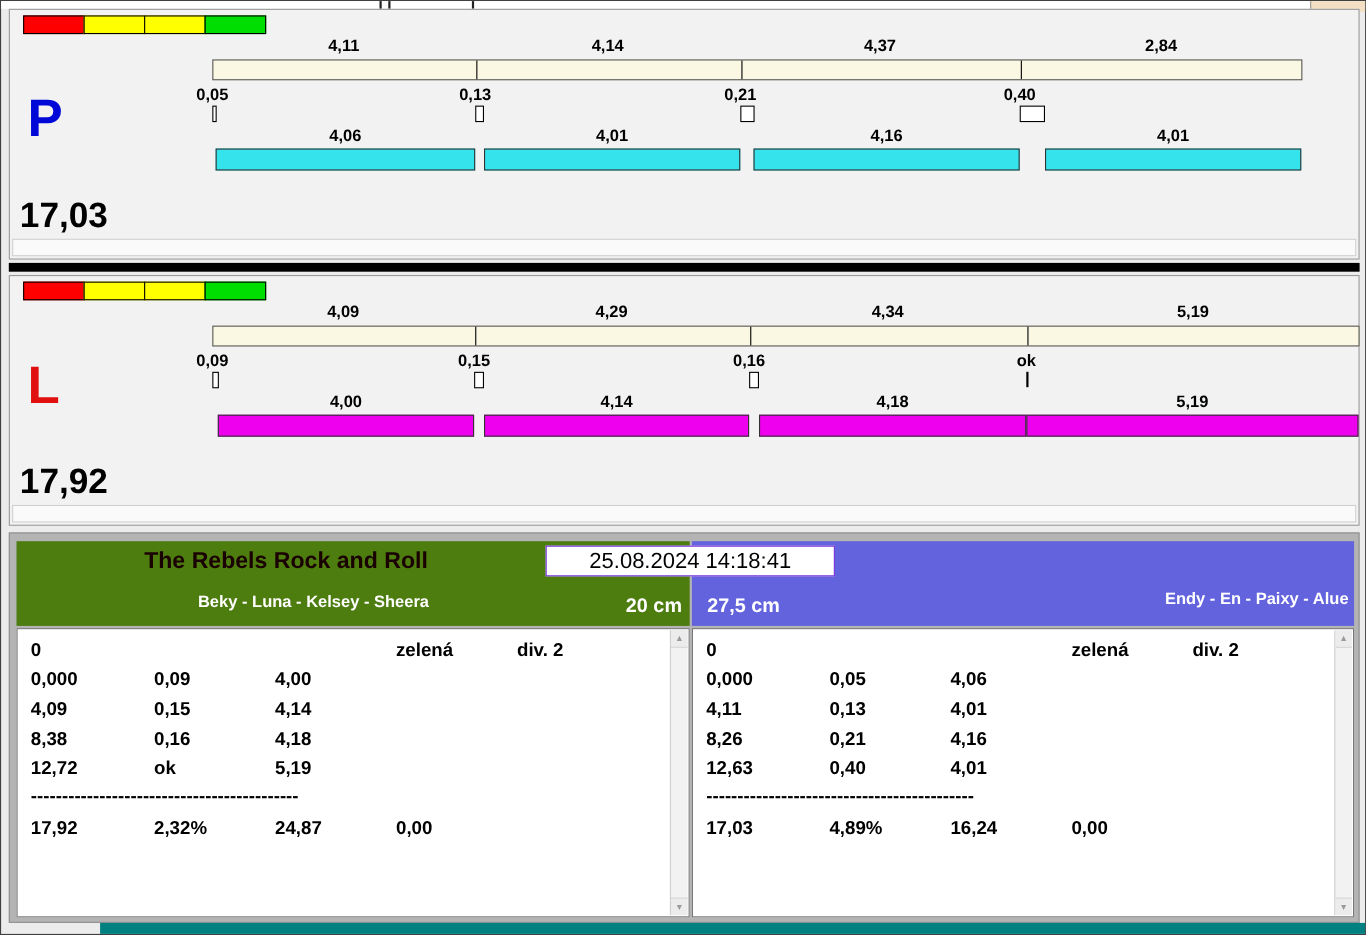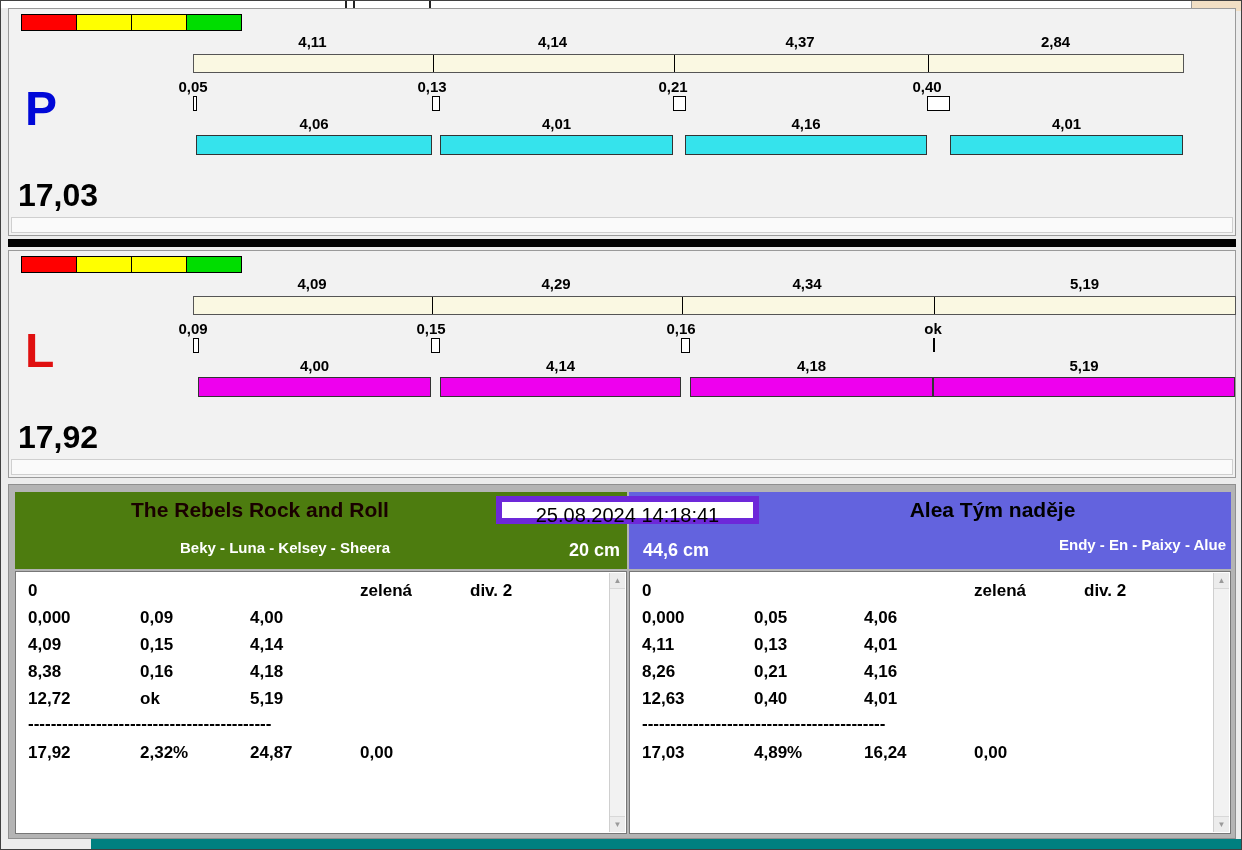--- a/index.html
+++ b/index.html
@@ -56,21 +56,21 @@
   .left  .team-title { left:0; width:490px; text-align:center; color:#1a0000; }
   .right .team-title { left:130px; right:5px; text-align:center; color:#000; }
   .team-sub { position:absolute; font-size:15px; font-weight:bold; color:#fff; white-space:nowrap; }
   .left  .team-sub { top:47px; left:0; width:540px; text-align:center; }
   .right .team-sub { top:44px; left:130px; right:5px; text-align:right; }
   .team-height { position:absolute; top:48px; font-size:18px; font-weight:bold; color:#fff; white-space:nowrap; }
   .left  .team-height { left:505px; width:100px; text-align:right; }
   .right .team-height { left:14px; }
 
   .timestamp { position:absolute; left:487px; top:11px; width:263px; height:28px;
-               background:#fff; border:6px solid #6d28d9; box-sizing:border-box;
+               background:#fff; border:1px solid #6d28d9; box-sizing:border-box;
                font-size:20px; line-height:26px; text-align:center; color:#000; }
 
   .result-panel { position:absolute; top:86px; height:263px; background:#fff;
                   border:1px solid #777; box-sizing:border-box; }
   .result-panel.left  { left:6px;  width:612px; }
   .result-panel.right { left:620px; width:602px; }
   .cc { position:absolute; white-space:nowrap; font-size:17px; font-weight:bold; color:#000; }
   .p1 { left:12px; } .p2 { left:124px; } .p3 { left:234px; } .p4 { left:344px; } .p5 { left:454px; }
   .r1 { top:9px; } .r2 { top:36px; } .r3 { top:63px; } .r4 { top:90px; } .r5 { top:117px; }
   .r6 { top:142px; } .r7 { top:171px; }
@@ -188,23 +188,22 @@
 
   <div class="bottom">
 
     <div class="team-header left" style="background: #4d7c0f;">
       <div class="team-title">The Rebels Rock and Roll</div>
       <div class="team-sub">Beky - Luna - Kelsey - Sheera</div>
       <div class="team-height">20 cm</div>
     </div>
 
     <div class="team-header right" style="background: rgb(99, 99, 222);">
-      <div class="team-title">Alea Tým naděje</div>
       <div class="team-sub">Endy - En - Paixy - Alue</div>
-      <div class="team-height">44,6 cm</div>
+      <div class="team-height">27,5 cm</div>
     </div>
 
     <div class="timestamp">25.08.2024 14:18:41</div>
 
     <div class="result-panel left">
       <span class="cc p1 r1">0</span>
       <span class="cc p4 r1">zelená</span>
       <span class="cc p5 r1">div. 2</span>
 
       <span class="cc p1 r2">0,000</span>

